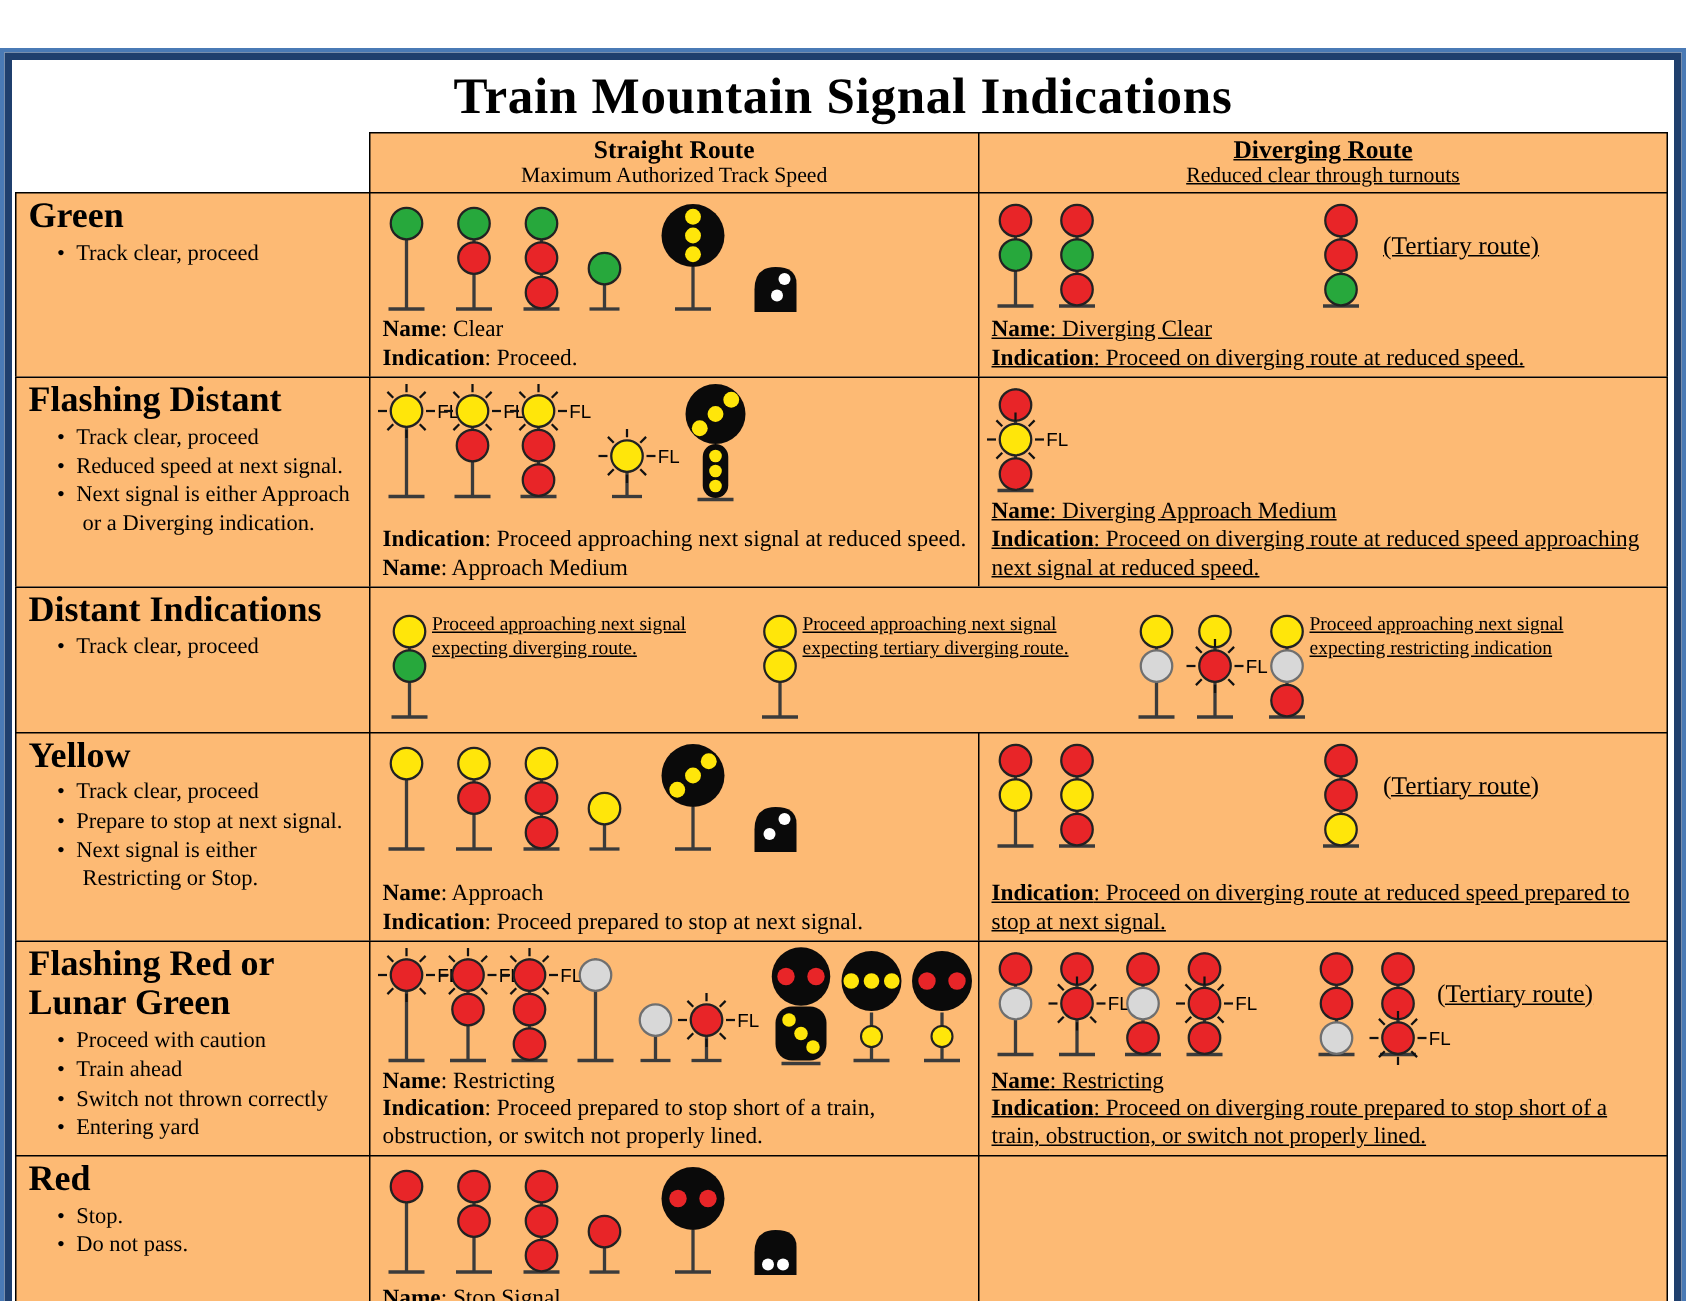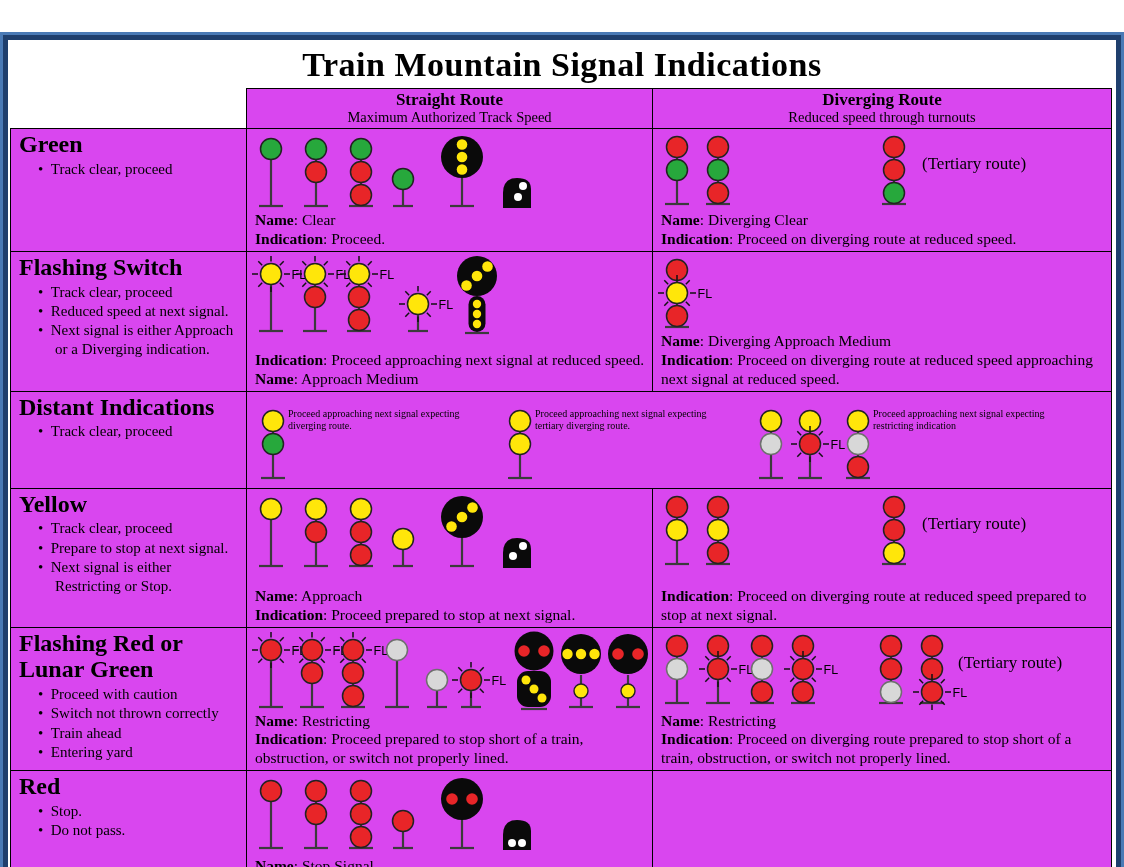--- a/index.html
+++ b/index.html
@@ -1,55 +1,55 @@
 <!DOCTYPE html>
 <html><head>
 <meta charset="utf-8">
 <style>
   html,body{margin:0;padding:0;background:#fff;}
   body{font-family:"Liberation Serif",serif;color:#000;}
   .outer{width:1124px;height:867px;box-sizing:border-box;border:3px solid #4a7ab5;margin-top:32px;}
   .inner{width:100%;height:100%;box-sizing:border-box;border:5px solid #1f3f6d;background:#fff;overflow:hidden;}
   .title{height:48px;line-height:50px;text-align:center;font-weight:bold;font-size:34px;letter-spacing:.5px;}
   .grid{display:grid;grid-template-columns:236px 406px 460px;margin:0 2px;}
-  .cell{box-sizing:border-box;border-left:1.5px solid #000;border-top:1.5px solid #000;background:#d946ef;}
-  .col3{border-right:1.5px solid #000;}
+  .cell{box-sizing:border-box;border-left:1.5px solid #000;border-top:1.5px solid #000;background:#fdba74;}
+  .col3{border-right:1.5px solid #000;text-decoration:underline;}
   .lastrow{border-bottom:1.5px solid #000;}
   .hempty{border:none;background:transparent;}
   .hcell{min-height:40px;text-align:center;padding:1px 0 2px;}
   .ht{font-size:17px;font-weight:bold;line-height:1.15;}
   .hs{font-size:14.5px;line-height:1.1;}
   .labcell{padding:2px 6px 0 8px;}
   .rhead{font-size:24px;font-weight:bold;line-height:1.12;margin-bottom:2px;}
   .bul{font-size:15px;line-height:1.28;padding-left:36px;text-indent:-17px;}
   .sigcell{display:flex;flex-direction:column;}
   .sigrow{display:flex;align-items:flex-end;padding:3px 2px 0 6px;}
   .ntext{margin-top:auto;font-size:15.5px;line-height:1.22;padding:1px 6px 2px 8px;}
   svg.sig{overflow:visible;display:block;flex:0 0 auto;}
   .fl{font-size:12.5px;font-family:"Liberation Sans",sans-serif;fill:#000;}
   .tert{font-size:17px;align-self:flex-start;margin-top:22px;white-space:nowrap;}
   .distcell{grid-column:2/4;display:flex;align-items:flex-end;padding:4px 0 6px 8px;}
   .distgroup{display:flex;align-items:flex-end;}
-  .gtext{align-self:flex-start;font-size:10px;line-height:1.25;margin-top:2px;margin-left:-3px;}
+  .gtext{align-self:flex-start;font-size:13px;line-height:1.25;margin-top:2px;margin-left:-3px;}
 </style>
 </head>
 <body>
 
 <div class="outer">
   <div class="inner">
     <div class="title">Train Mountain Signal Indications</div>
     <div class="grid" id="grid">
       <div class="hempty"></div>
       <div class="cell hcell">
         <div class="ht">Straight Route</div>
         <div class="hs">Maximum Authorized Track Speed</div>
       </div>
       <div class="cell hcell col3">
         <div class="ht">Diverging Route</div>
-        <div class="hs">Reduced speed through turnouts</div>
+        <div class="hs">Reduced clear through turnouts</div>
       </div>
     <div class="cell labcell" style="min-height: 119px;">
           <div class="rhead">Green</div>
           <div class="bul">•&nbsp;&nbsp;Track clear, proceed</div>
         </div>
         <div class="cell sigcell" style="min-height: 119px;">
           <div class="sigrow">
             <svg class="sig" style="margin-left:0px" width="36" height="76" viewBox="0 0 36 76">
               <line x1="18" y1="4" x2="18" y2="72" stroke="#3b3b3b" stroke-width="2.2"></line>
               <line x1="6" y1="72" x2="30" y2="72" stroke="#3b3b3b" stroke-width="2.2"></line>
@@ -115,21 +115,21 @@
               <circle cx="18" cy="61" r="10.5" fill="#27a83c" stroke="#222" stroke-width="1.5"></circle>
             </svg>
             <span class="tert" style="margin-left:10px">(Tertiary route)</span>
           </div>
           <div class="ntext">
             <div><b>Name</b>: Diverging Clear</div>
             <div><b>Indication</b>: Proceed on diverging route at reduced speed.</div>
           </div>
         </div>
         <div class="cell labcell" style="min-height: 139px;">
-          <div class="rhead">Flashing Switch</div>
+          <div class="rhead">Flashing Distant</div>
           <div class="bul">•&nbsp;&nbsp;Track clear, proceed</div>
           <div class="bul">•&nbsp;&nbsp;Reduced speed at next signal.</div>
           <div class="bul">•&nbsp;&nbsp;Next signal is either Approach or a Diverging indication.</div>
         </div>
         <div class="cell sigcell" style="min-height: 139px;">
           <div class="sigrow">
             <svg class="sig" style="margin-left:0px" width="36" height="76" viewBox="0 0 36 76">
               <line x1="18" y1="4" x2="18" y2="72" stroke="#3b3b3b" stroke-width="2.2"></line>
               <line x1="6" y1="72" x2="30" y2="72" stroke="#3b3b3b" stroke-width="2.2"></line>
               <line x1="26.838834764831844" y1="6.161165235168157" x2="30.72792206135786" y2="2.272077938642145" stroke="#111" stroke-width="1.5"></line>
@@ -358,22 +358,22 @@
             </svg>
             <span class="tert" style="margin-left:10px">(Tertiary route)</span>
           </div>
           <div class="ntext">
             <div><b>Indication</b>: Proceed on diverging route at reduced speed prepared to stop at next signal.</div>
           </div>
         </div>
         <div class="cell labcell" style="min-height: 140px;">
           <div class="rhead">Flashing Red or Lunar Green</div>
           <div class="bul">•&nbsp;&nbsp;Proceed with caution</div>
+          <div class="bul">•&nbsp;&nbsp;Train ahead</div>
           <div class="bul">•&nbsp;&nbsp;Switch not thrown correctly</div>
-          <div class="bul">•&nbsp;&nbsp;Train ahead</div>
           <div class="bul">•&nbsp;&nbsp;Entering yard</div>
         </div>
         <div class="cell sigcell" style="min-height: 140px;">
           <div class="sigrow">
             <svg class="sig" style="margin-left:0px" width="36" height="76" viewBox="0 0 36 76">
               <line x1="18" y1="4" x2="18" y2="72" stroke="#3b3b3b" stroke-width="2.2"></line>
               <line x1="6" y1="72" x2="30" y2="72" stroke="#3b3b3b" stroke-width="2.2"></line>
               <line x1="26.838834764831844" y1="6.161165235168157" x2="30.72792206135786" y2="2.272077938642145" stroke="#111" stroke-width="1.5"></line>
               <line x1="18" y1="2.5" x2="18" y2="-3" stroke="#111" stroke-width="1.5"></line>
               <line x1="9.161165235168157" y1="6.161165235168156" x2="5.272077938642145" y2="2.272077938642143" stroke="#111" stroke-width="1.5"></line>

